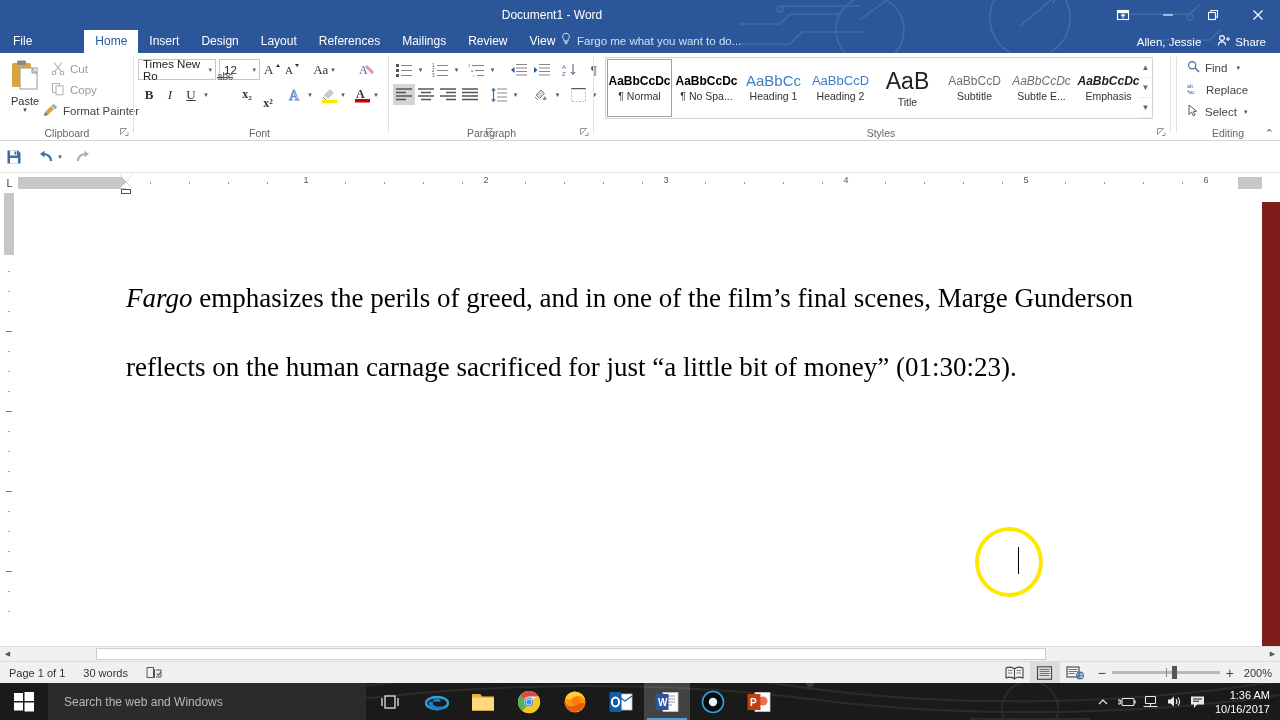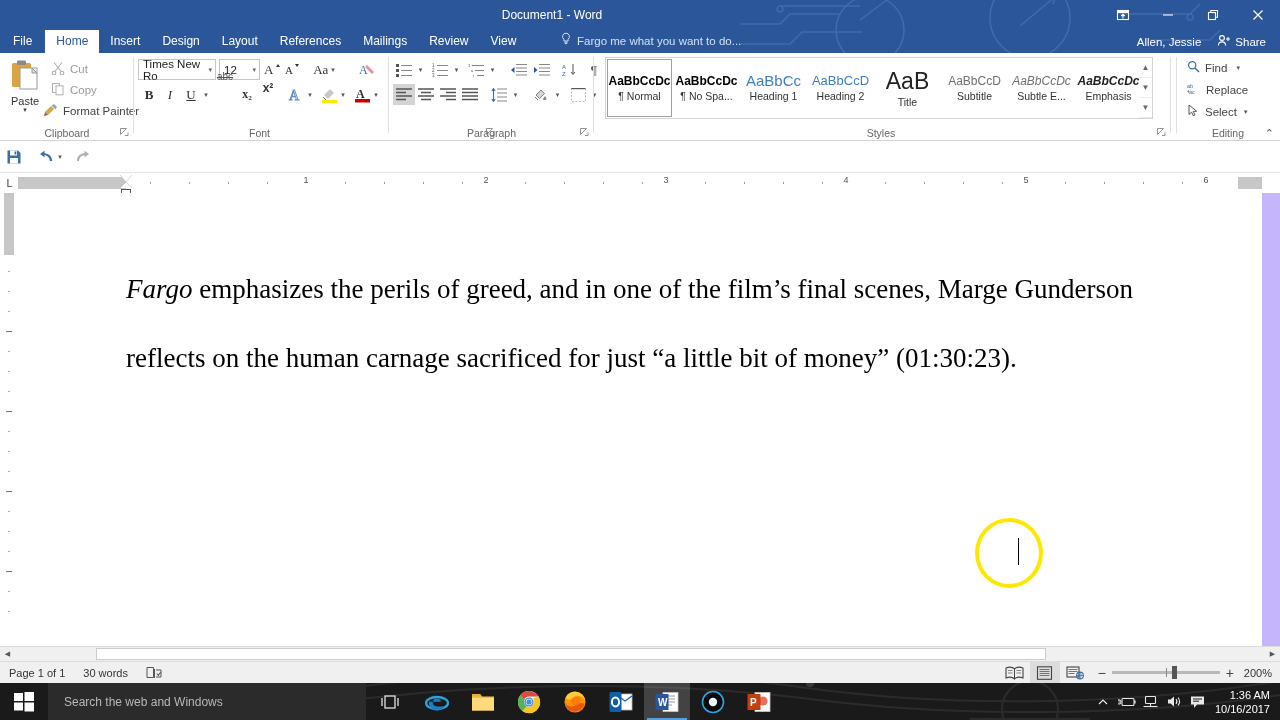--- a/index.html
+++ b/index.html
@@ -32,21 +32,21 @@
   .tabbar {
     position: absolute; left: 0; top: 30px; width: 1280px; height: 23px;
     background: #2b579a; color: #fff; overflow: hidden;
   }
   .tabbar-deco { position: absolute; right: 0; top: -30px; width: 560px; height: 60px; opacity: .22; }
   .tabs { position: absolute; left: 0; top: 0; height: 23px; display: flex; align-items: stretch; }
   .tab {
     padding: 0 11px; height: 23px; line-height: 23px; font-size: 12px; color: #fff; white-space: nowrap;
   }
   .tab.file { padding: 0 13px; }
-  .tab.active { background: #fff; color: #2b579a; }
+  .tab.active { background: #fff; color: #2b579a; margin-left: 39px; }
   .tellme {
     position: absolute; left: 560px; top: 0; height: 23px; line-height: 23px;
     font-size: 11.5px; color: #cfe0f5; display: flex; align-items: center; gap: 5px; white-space: nowrap;
   }
   .acct {
     position: absolute; right: 0; top: 0; height: 23px; display: flex; align-items: center; gap: 4px;
     font-size: 11.5px; color: #fff; padding-right: 8px;
   }
   .acct-name { margin-right: 6px; }
   .share-btn { display: flex; align-items: center; gap: 4px; padding: 0 6px; height: 23px; }
@@ -174,22 +174,22 @@
   .vruler {
     position: absolute; left: 0; top: 193px; width: 18px; height: 460px; background: #fff;
   }
   .vruler-band { position: absolute; left: 4px; top: 0; width: 10px; background: #fff; }
   .vruler-pad { position: absolute; left: 4px; width: 10px; background: #c7c7c7; }
   .vtick { position: absolute; left: 8px; width: 2px; height: 1px; background: #aaa; }
   .vtickmaj { position: absolute; left: 6px; width: 6px; height: 1px; background: #777; }
 
   
   .docarea {
-    position: absolute; left: 0; top: 193px; width: 1280px; height: 453px;
-    background: #c4b5fd;
+    position: absolute; left: 0; top: 202px; width: 1280px; height: 453px;
+    background: #7f1d1d;
   }
   .page {
     position: absolute; left: 18px; top: 0; width: 1244px; height: 453px;
     background: #fff;
   }
   .doctext {
     position: absolute; left: 108px; top: 62px; width: 1130px;
     font-family: "Liberation Serif", serif;
     font-size: 27px; line-height: 69px; color: #000;
     white-space: nowrap;
@@ -455,21 +455,21 @@
             <text x="0" y="12" font-family="Liberation Serif, serif" font-size="12" fill="#3b6ea5">A</text>
             <path d="M8 3 l7 7 l-2 2 l-7-7 z" fill="#e88fa0"></path>
           </svg>
       </div>
       <div class="ficon" style="left:6px; top:31px; width:18px; height:21px; font-family:'Liberation Serif',serif; font-weight:bold; font-size:13px;">B</div>
       <div class="ficon" style="left:27px; top:31px; width:18px; height:21px; font-family:'Liberation Serif',serif; font-style:italic; font-size:13px;">I</div>
       <div class="ficon" style="left:48px; top:31px; width:18px; height:21px; font-family:'Liberation Serif',serif; text-decoration:underline; font-size:13px;">U</div>
       <div class="ficon" style="left:66px; top:31px; width:12px; height:21px; font-size:7px; color:#555;">▾</div>
       <div class="ficon" style="left:80px; top:13px; width:22px; height:21px; font-size:10px; color:#555; text-decoration:line-through;">abc</div>
       <div class="ficon" style="left:103px; top:31px; width:20px; height:21px; font-family:'Liberation Serif',serif; font-weight:bold; font-size:12px;">x₂</div>
-      <div class="ficon" style="left:124px; top:24px; width:20px; height:21px; font-family:Liberation Sans, sans-serif; font-weight:bold; font-size:12px;">x²</div>
+      <div class="ficon" style="left:124px; top:40px; width:20px; height:21px; font-family:Liberation Serif, serif; font-weight:bold; font-size:12px;">x²</div>
       <div class="ficon" style="left:152px; top:31px; width:20px; height:21px;">
         <svg width="16" height="16" viewBox="0 0 16 16">
             <text x="1" y="13" font-family="Liberation Serif, serif" font-size="14" fill="none" stroke="#5b8dc8" stroke-width="0.9">A</text>
           </svg>
       </div>
       <div class="ficon" style="left:170px; top:31px; width:12px; height:21px; font-size:7px; color:#555;">▾</div>
       <div class="ficon" style="left:185px; top:31px; width:20px; height:21px;">
         <svg width="17" height="17" viewBox="0 0 17 17">
             <path d="M3 9 L9 3 l4 4 l-6 6 z" fill="#c9c9c9"></path>
             <path d="M2 11 l3 3" stroke="#777" stroke-width="1"></path>

